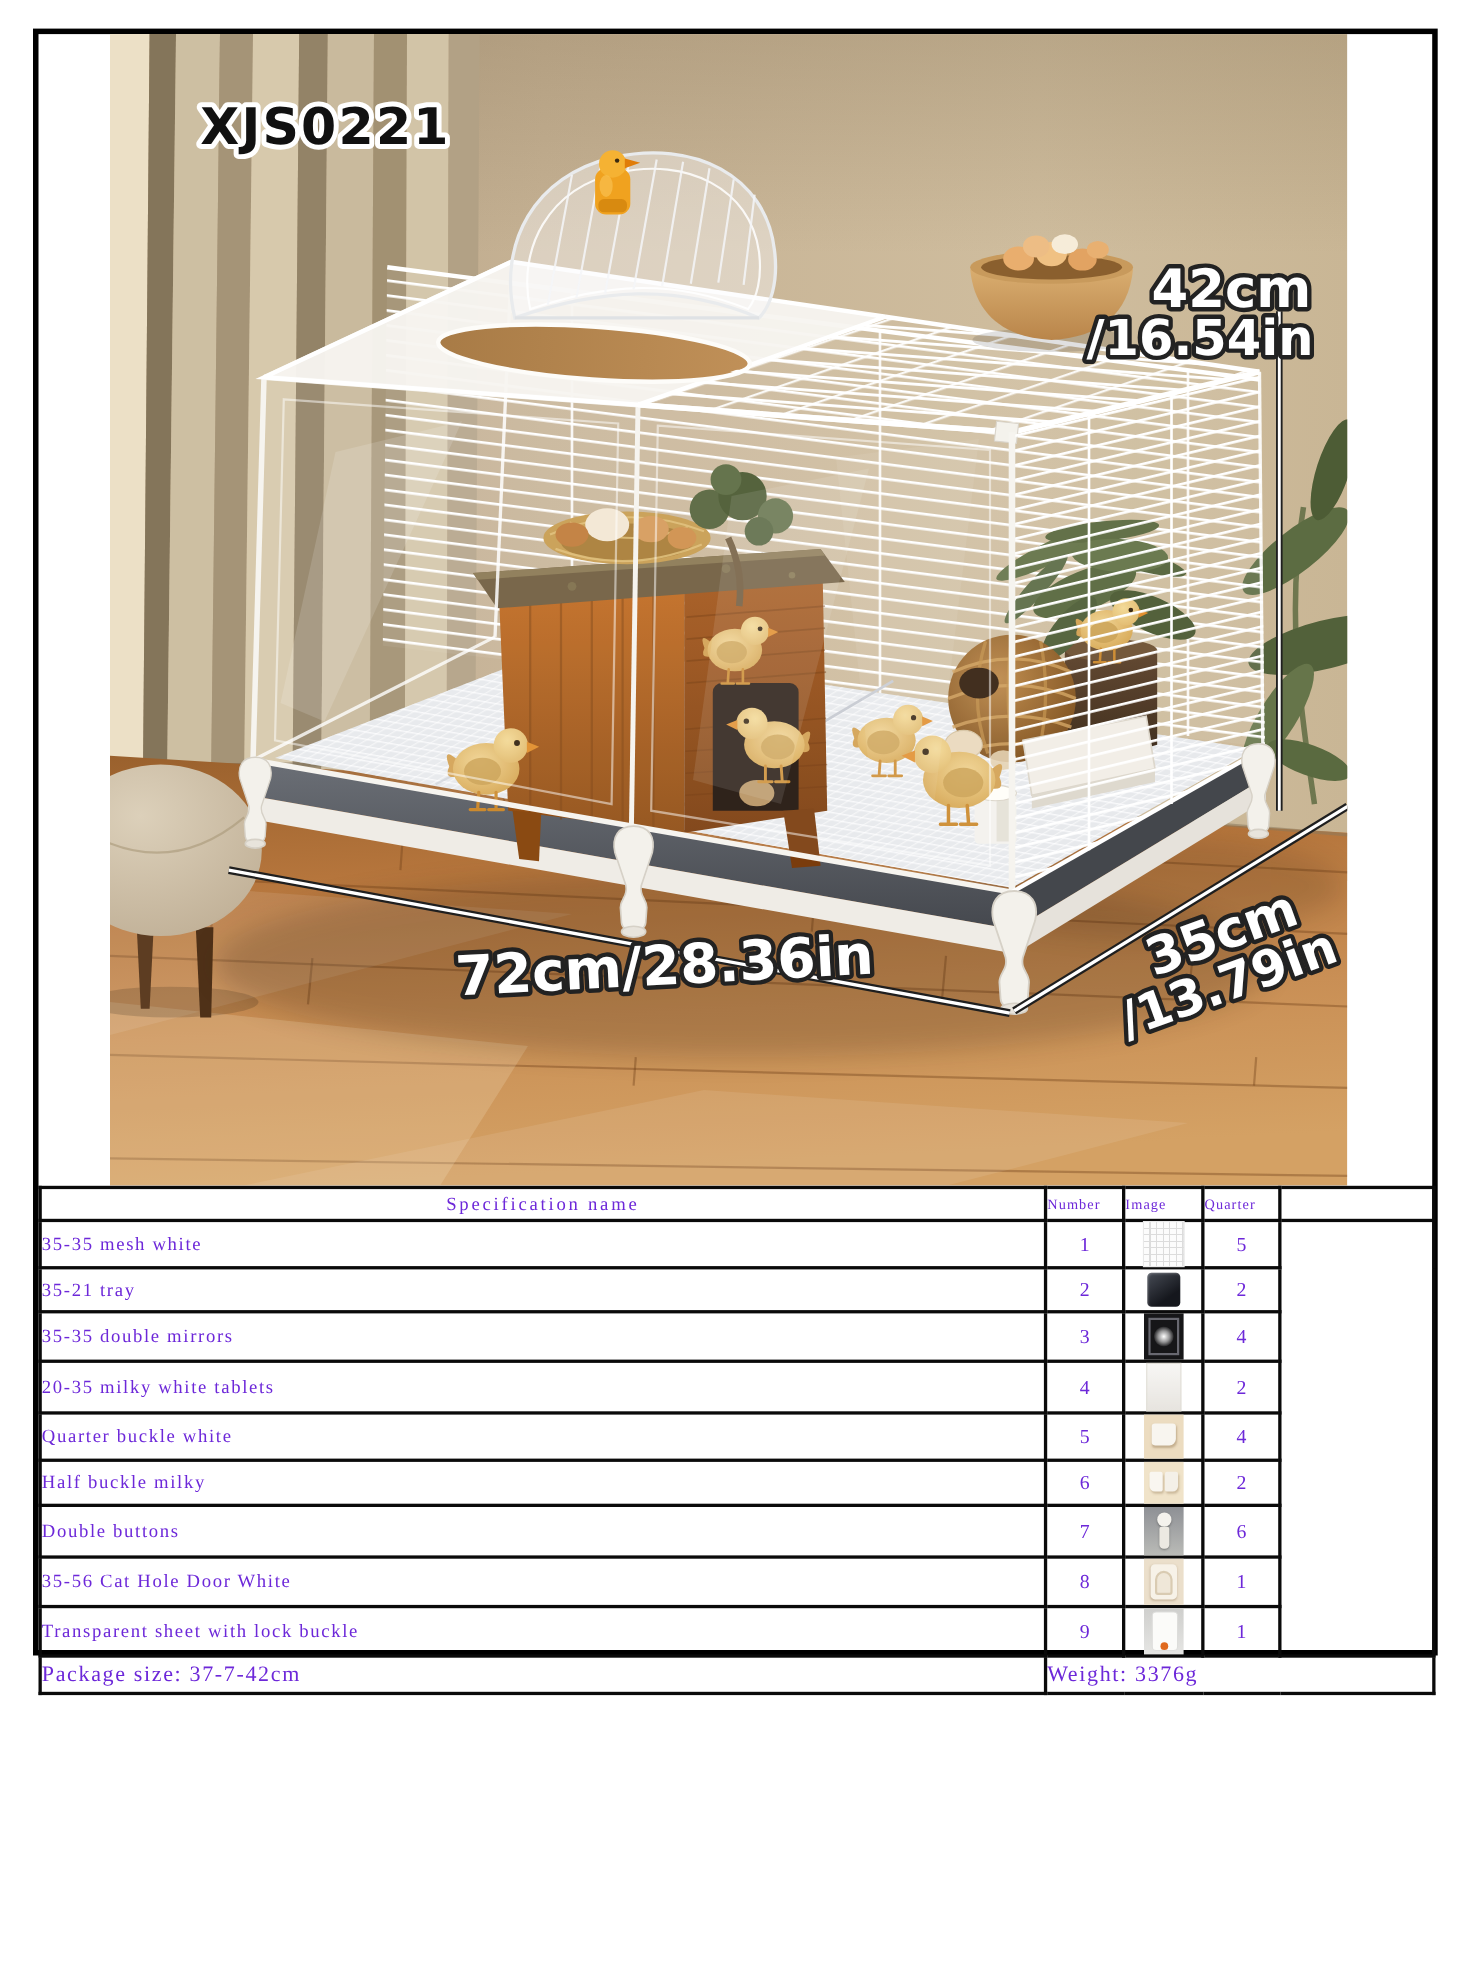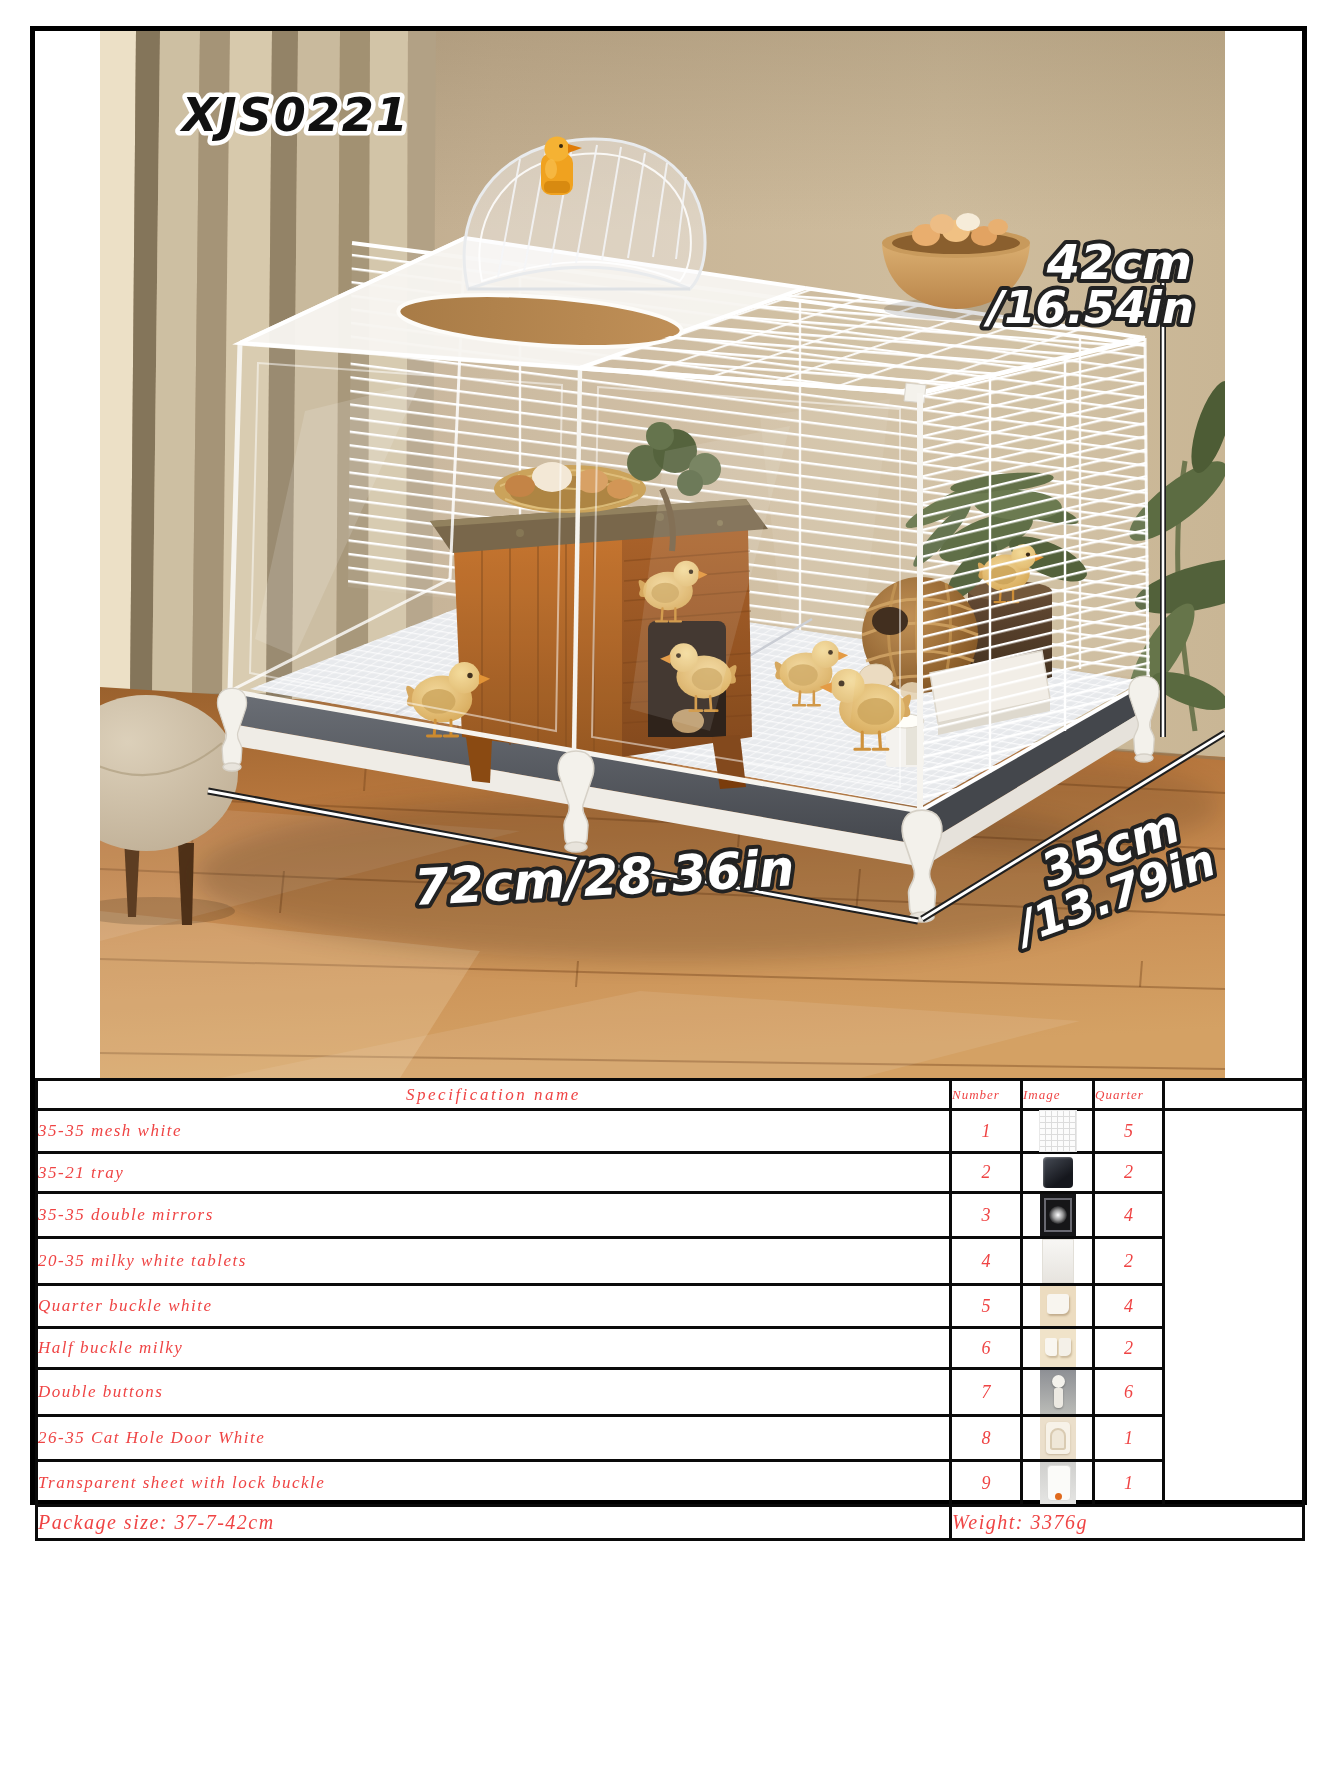--- a/index.html
+++ b/index.html
@@ -1,20 +1,20 @@
 <!DOCTYPE html>
 <html><head>
 <meta charset="utf-8">
 <style>
   html,body{margin:0;padding:0;background:#fff;}
   body{width:1340px;height:1785px;position:relative;font-family:"Liberation Serif","DejaVu Serif",serif;}
-  .frame{position:absolute;left:30px;top:26px;width:1267px;height:1469px;border:5px solid #000;background:#fff;font-style:italic;}
+  .frame{position:absolute;left:30px;top:26px;width:1267px;height:1469px;border:5px solid #000;background:#fff;}
   .photo{position:absolute;left:65px;top:0;width:1125px;height:1047px;overflow:hidden;}
   .photo svg{display:block;width:100%;height:100%;}
-  table.spec{position:absolute;left:0;top:1047px;width:1267px;height:422px;border-collapse:collapse;table-layout:fixed;color:#ef4444;}
+  table.spec{position:absolute;left:0;top:1047px;width:1267px;height:422px;border-collapse:collapse;table-layout:fixed;color:#6d28d9;}
   table.spec td{border:3px solid #0a0a0a;padding:0;vertical-align:middle;}
   td.name{font-size:17px;letter-spacing:1.5px;padding-left:5px;}
   td.numc,td.qtyc{text-align:center;font-size:18px;}
   td.imgc{text-align:center;}
   td.hname{font-size:17px;letter-spacing:2.5px;text-align:center;}
   td.hsm{font-size:13px;letter-spacing:1px;}
   td.foot{font-size:20px;letter-spacing:1.5px;padding-left:5px;}
   .th{margin:0 auto;position:relative;}
   .th1{width:36px;height:40px;background:#fcfcfc;box-shadow:0 0 0 1px #e8e8e8;
     background-image:repeating-linear-gradient(rgba(0,0,0,0) 0 5px,#dcdcdc 5px 6px),repeating-linear-gradient(90deg,rgba(0,0,0,0) 0 5px,#dcdcdc 5px 6px);}
@@ -495,21 +495,21 @@
       </tr>
       <tr style="height:42px">
         <td class="name">Double buttons</td>
         <td class="numc">7</td>
         <td class="imgc">
             <div class="th th7"></div>
           </td>
         <td class="qtyc">6</td>
       </tr>
       <tr style="height:40px">
-        <td class="name">26-35 Cat Hole Door White</td>
+        <td class="name">35-56 Cat Hole Door White</td>
         <td class="numc">8</td>
         <td class="imgc">
             <div class="th th8"></div>
           </td>
         <td class="qtyc">1</td>
       </tr>
       <tr style="height:39px">
         <td class="name">Transparent sheet with lock buckle</td>
         <td class="numc">9</td>
         <td class="imgc">

